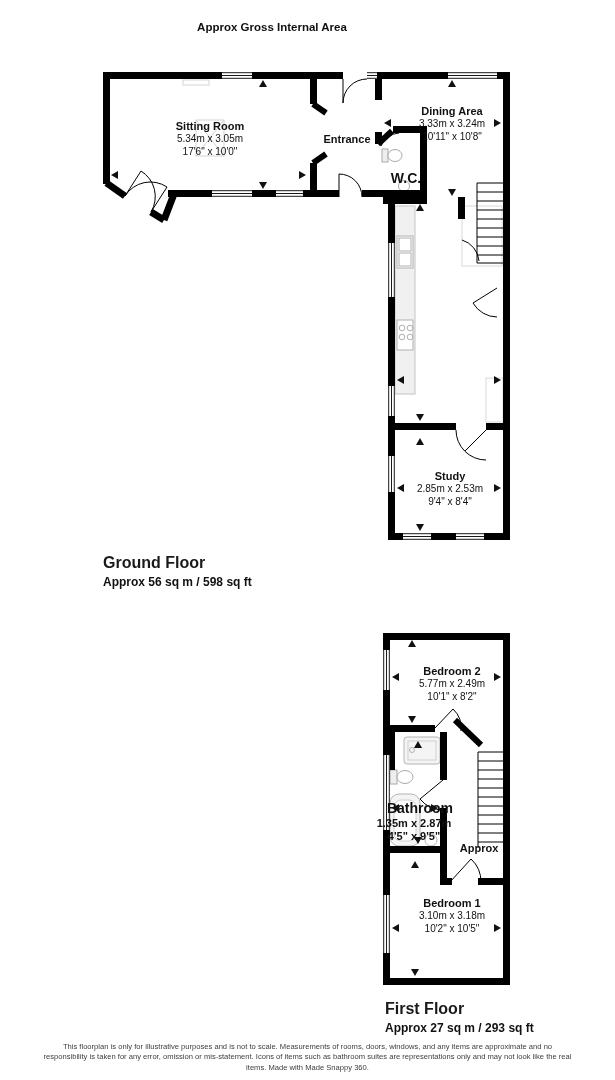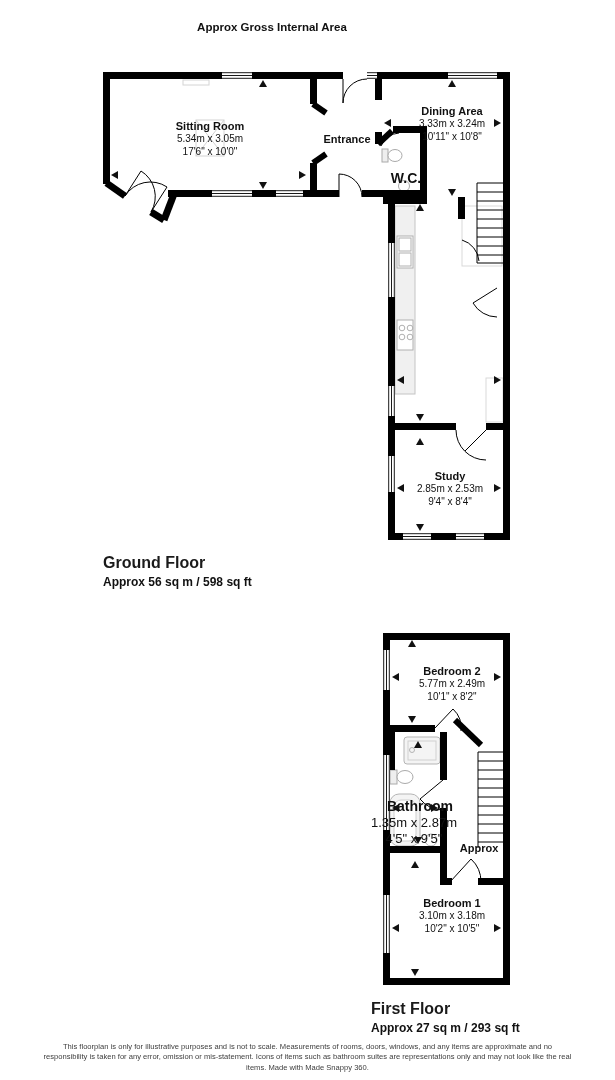--- a/index.html
+++ b/index.html
@@ -6,21 +6,21 @@
   .page{position:relative;width:615px;height:1080px;background:#fff;overflow:hidden;
         font-family:"Liberation Sans",sans-serif;color:#111;}
   .plan-svg{position:absolute;left:0;top:0;}
   .header{position:absolute;top:20px;left:0;width:544px;text-align:center;
           font-weight:bold;font-size:11.5px;line-height:1.3;}
   .room-label{position:absolute;transform:translate(-50%,-50%);text-align:center;
               line-height:1.22;white-space:nowrap;}
   .room-name{font-weight:bold;font-size:11px;}
   .room-dims{font-size:10px;}
   .room-label.small .room-name{font-size:14px;padding-left:12px;}
-  .room-label.small .room-dims{font-size:13px;}
+  .room-label.small .room-dims{font-size:11px;font-weight:bold;}
   .room-label.solo .room-name{font-size:11px;}
   .floor-caption{position:absolute;line-height:1.45;}
   .floor-name{font-size:16px;font-weight:700;color:#1a1a1a;}
   .floor-area{font-size:12px;font-weight:bold;}
   .disclaimer{position:absolute;top:1042px;left:50%;transform:translateX(-50%);
               width:528px;text-align:center;font-size:7.6px;line-height:1.35;color:#3d3d3d;}
 </style>
 </head>
 <body>
 
@@ -301,20 +301,20 @@
     <div class="room-name">Bedroom 1</div>
     <div class="room-dims">3.10m x 3.18m</div>
     <div class="room-dims">10'2" x 10'5"</div>
   </div>
 
   <div class="floor-caption" style="left:103px;top:551px">
     <div class="floor-name">Ground Floor</div>
     <div class="floor-area">Approx 56 sq m / 598 sq ft</div>
   </div>
 
-  <div class="floor-caption" style="left:371px;top:997px">
+  <div class="floor-caption" style="left:385px;top:997px">
     <div class="floor-name">First Floor</div>
     <div class="floor-area">Approx 27 sq m / 293 sq ft</div>
   </div>
 
   <div class="disclaimer">This floorplan is only for illustrative purposes and is not to scale. Measurements of rooms, doors, windows, and any items are approximate and no responsibility is taken for any error, omission or mis-statement. Icons of items such as bathroom suites are representations only and may not look like the real items. Made with Made Snappy 360.</div>
 
 </div>
 
 </body></html>

